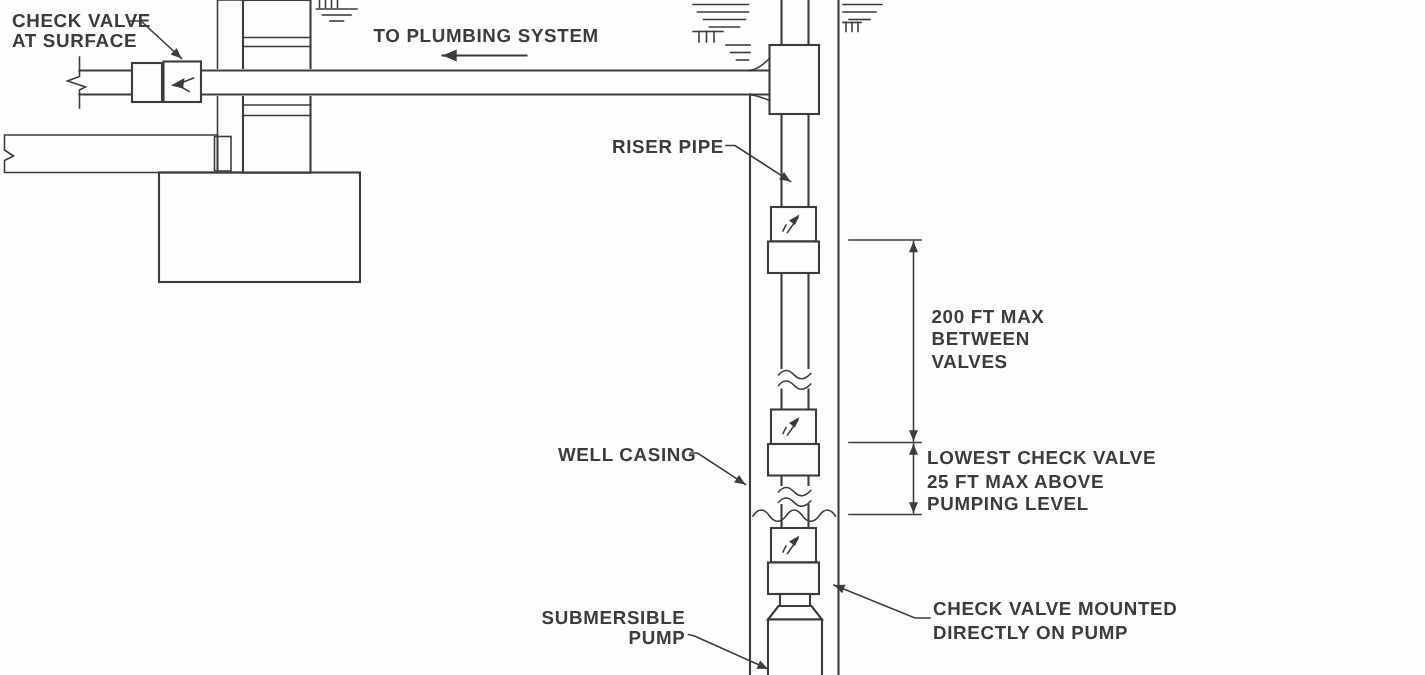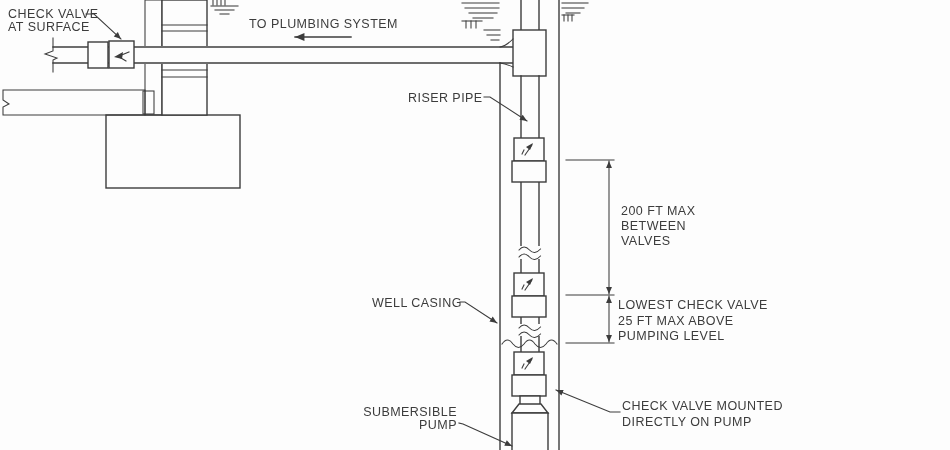--- a/index.html
+++ b/index.html
@@ -1,17 +1,17 @@
 <!DOCTYPE html>
 <html style="--line: #3c3c3c; --text: #3c3c3c; --background: #fdfdfd;"><head>
 <meta charset="utf-8">
 <style>
   html,body{margin:0;padding:0;background:var(--background,#fdfdfd);}
   .canvas{position:relative;width:950px;height:450px;overflow:hidden;
-          background:var(--background,#fdfdfd);color:var(--line,#3c3c3c);}
+          background:var(--background,#fdfdfd);color:var(--line,#3c3c3c);font-weight:bold;}
   svg{display:block}
   .ln{fill:none;stroke:currentColor;stroke-width:1.4;stroke-linecap:square;stroke-linejoin:miter}
   .thin{stroke-width:1.05}
   .bg{fill:var(--background,#fdfdfd)}
   .solid{fill:currentColor;stroke:none}
   .pdot{fill:var(--line,#3c3c3c)}
   .pline{stroke:var(--line,#3c3c3c);stroke-width:1}
   .lbl{font-family:"Liberation Sans","DejaVu Sans",sans-serif;font-size:12.5px;
        letter-spacing:.45px;fill:var(--text,#3c3c3c)}
   .end{text-anchor:end}

